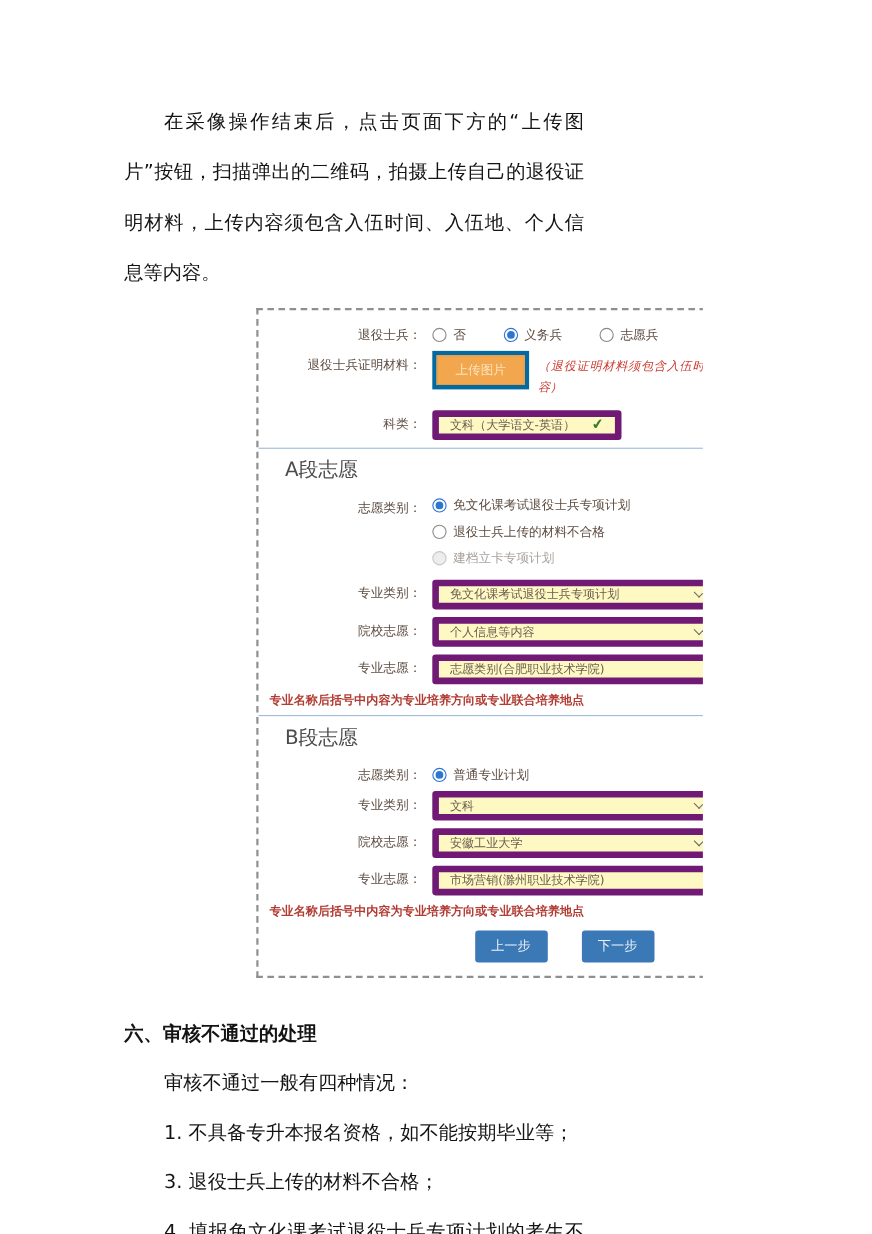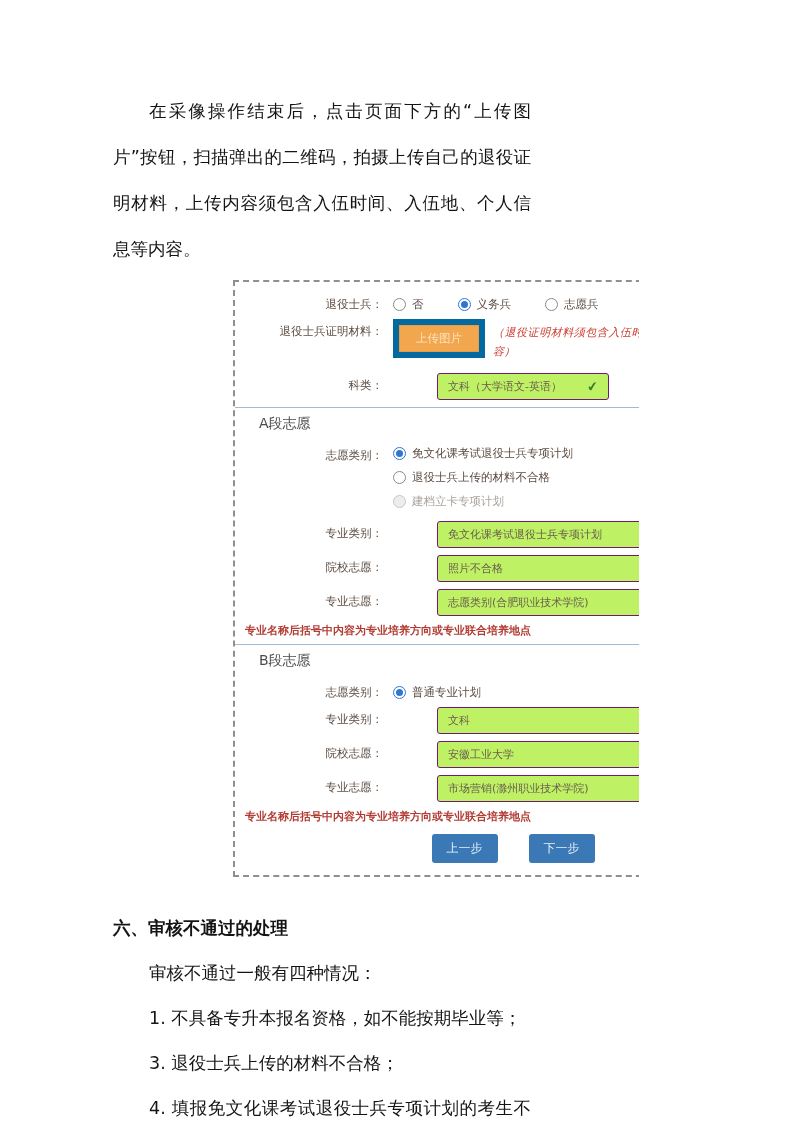--- a/index.html
+++ b/index.html
@@ -48,51 +48,51 @@
     background:#fff; display:inline-flex; align-items:center; justify-content:center; flex:0 0 13px;
   }
   .radio .dot { display:none; width:7px; height:7px; border-radius:50%; background:#2e77d0; }
   .radio.sel { border-color:#2e77d0; }
   .radio.sel .dot { display:block; }
   .radio.disabled { background:#ededed; border-color:#c7c7c7; }
   .radio-opt.disabled { color:#a9a39d; }
 
   
   .upload-wrap {
-    display:inline-block; border:6px solid #0369a1; background:#a16207;
+    display:inline-block; border:4px solid #0369a1; background:#a16207;
     padding:0; margin-right:8px; flex:0 0 auto;
   }
   .upload-btn {
     display:inline-block; background:#f2a74f; color:#fbe3bd;
     font-size:11.5px; padding:5px 16px; border:1px solid #e89a3f;
   }
   .upload-note {
     font-size:11px; color:#cc3b30; line-height:19px; max-width:340px;
     padding-top:4px; text-align:justify;font-style:italic;
   }
   .material-controls { display:flex; align-items:flex-start; }
 
   
   .select {
     display:flex; align-items:center; justify-content:space-between;
-    border:1px solid #701a75; border-radius:3px; background:#bef264;
-    height:27px; padding:0 10px; font-size:11px; color:#6b5c50;margin-left:44px;
+    border:6px solid #701a75; border-radius:3px; background:#fef9c3;
+    height:27px; padding:0 10px; font-size:11px; color:#6b5c50;
   }
   .select.narrow { width:172px; }
   .select.wide  { width:262px; }
   .select.xwide { width:352px; }
   .chev {
     width:7px; height:7px; border-right:1.6px solid #6d6d6d; border-bottom:1.6px solid #6d6d6d;
     transform:rotate(45deg); margin-top:-4px; flex:0 0 7px;
   }
   .check-icon { color:#3c7a36; font-size:13px; font-weight:bold; transform:rotate(-8deg); }
 
   
   .divider { border-top:1px solid #9cbcd9; margin:6px -10px 0 -10px; }
-  .form-section-title { font-size:14px; color:#4c4c4c; margin:7px 0 10px 14px; }
+  .form-section-title { font-size:18px; color:#4c4c4c; margin:7px 0 10px 14px; }
   .red-note { font-size:11px; color:#b23c33; font-weight:bold; margin:2px 0 4px 0; }
 
   
   .btn-row { display:flex; justify-content:center; gap:31px; margin-top:10px; }
   .nav-btn {
     background:#3a78b6; color:#eaf1f8; font-size:12px;
     padding:6px 15px; border:none; border-radius:3px; cursor:pointer;
   }
 </style>
 </head>
@@ -181,21 +181,21 @@
             <span>免文化课考试退役士兵专项计划</span>
             <span class="chev"></span>
           </div>
         </div>
       </div>
 
       <div class="form-row">
         <div class="form-label">院校志愿：</div>
         <div class="controls">
           <div class="select wide">
-            <span>照片不合格</span>
+            <span>个人信息等内容</span>
             <span class="chev"></span>
           </div>
         </div>
       </div>
 
       <div class="form-row">
         <div class="form-label">专业志愿：</div>
         <div class="controls">
           <div class="select xwide">
             <span>志愿类别(合肥职业技术学院)</span>

